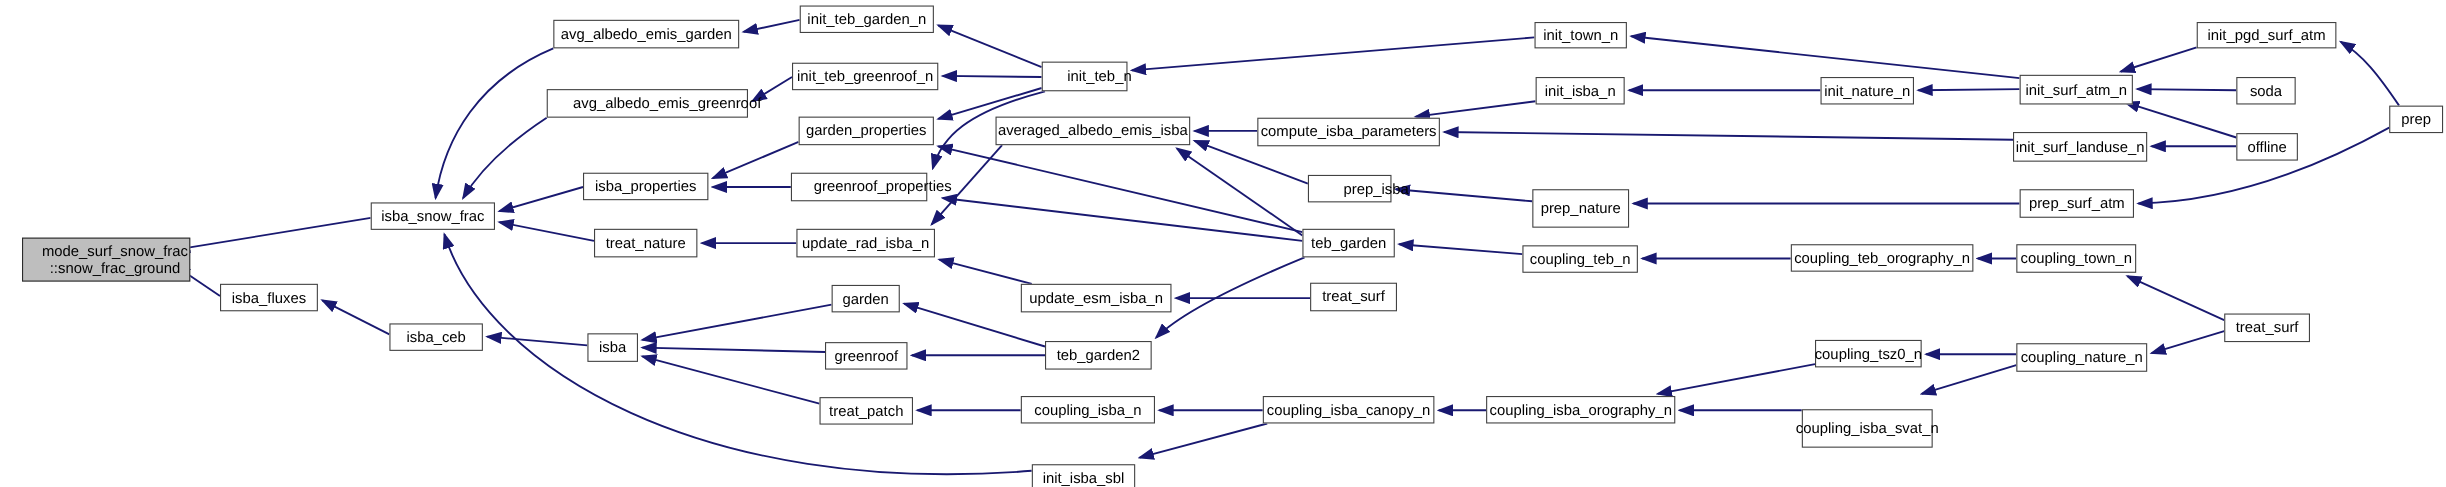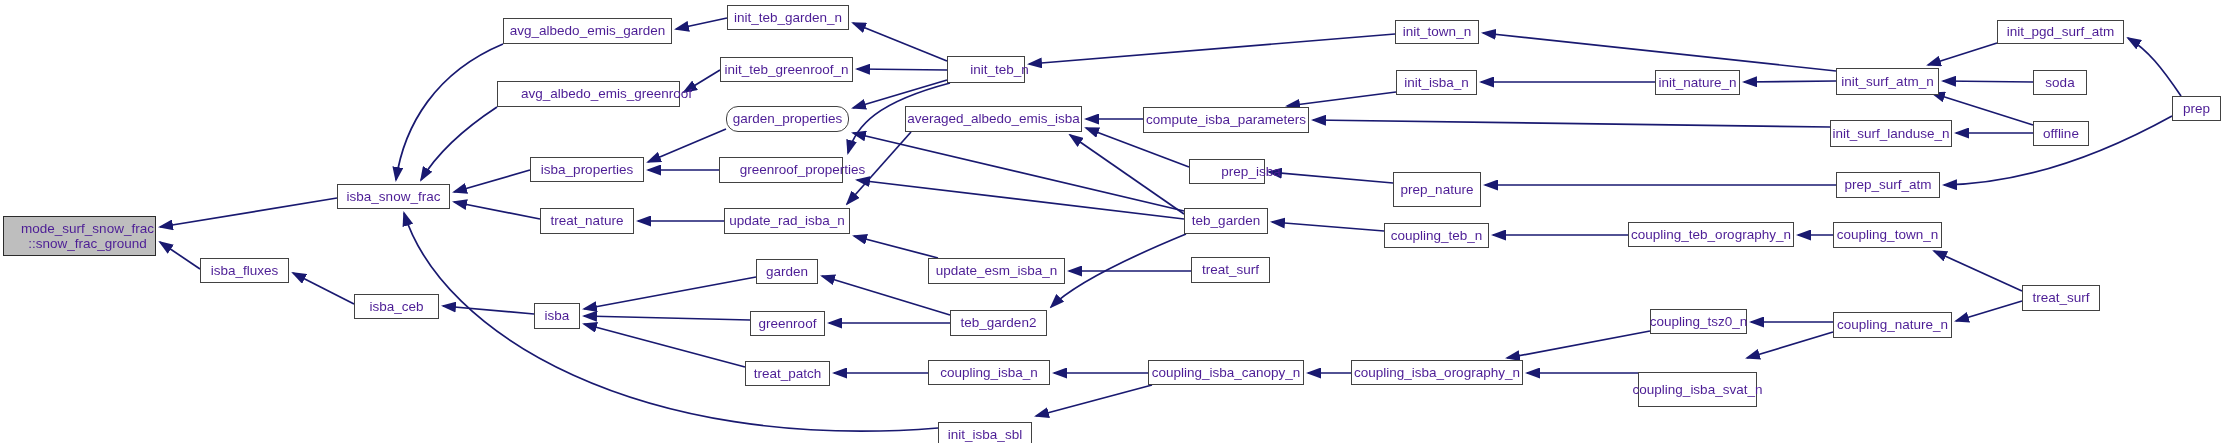--- a/index.html
+++ b/index.html
@@ -1,21 +1,21 @@
 <!DOCTYPE html>
 <html><head>
 <meta charset="utf-8">
 <style>
   html,body{margin:0;padding:0;background:#ffffff;}
   #graph{position:relative;width:2224px;height:443px;background:#ffffff;overflow:hidden;
          font-family:"Liberation Sans","DejaVu Sans",sans-serif;}
   #edge-layer{position:absolute;left:0;top:0;width:2224px;height:443px;}
   .node{position:absolute;box-sizing:border-box;background:#ffffff;border:1.5px solid #424242;
         display:flex;align-items:center;justify-content:center;text-align:center;
-        font-size:13.5px;color:#4c1d95;line-height:1.12;white-space:pre-line;cursor:pointer;}
+        font-size:13.5px;color:#000000;line-height:1.12;white-space:pre-line;cursor:pointer;}
   .node.highlight{background:#bebebe;border-color:#2b2b2b;}
   .edge{fill:none;stroke-width:1.7px;}
 </style>
 </head>
 <body>
 
 <div id="graph">
   <svg id="edge-layer" width="2224" height="443" viewBox="0 0 2224 443">
     <defs>
       <marker id="arrow" markerUnits="userSpaceOnUse" markerWidth="15" markerHeight="11" refX="13" refY="5.5" orient="auto">
@@ -78,33 +78,33 @@
         <path d="M1836,71 L1483,33" class="edge" stroke="#191970" marker-end="url(#arrow)"></path>
         <path d="M1836,81 L1744,82" class="edge" stroke="#191970" marker-end="url(#arrow)"></path>
         <path d="M1655,82 L1481,82" class="edge" stroke="#191970" marker-end="url(#arrow)"></path>
         <path d="M1396,92 L1287,106" class="edge" stroke="#191970" marker-end="url(#arrow)"></path>
         <path d="M1830,127 L1313,120" class="edge" stroke="#191970" marker-end="url(#arrow)"></path>
         <path d="M1395,34 L1029,64" class="edge" stroke="#191970" marker-end="url(#arrow)"></path>
         <path d="M1152,385 L1036,416" class="edge" stroke="#191970" marker-end="url(#arrow)"></path>
       </g>
   </svg>
   <div id="nodes">
-      <div class="node highlight" style="left: 3px; top: 216px; width: 153px; height: 40px; padding-left: 16px;">mode_surf_snow_frac
+      <div class="node highlight" style="left: 20px; top: 216px; width: 153px; height: 40px; padding-left: 16px;">mode_surf_snow_frac
 ::snow_frac_ground</div>
       <div class="node" style="left: 337px; top: 184px; width: 113px; height: 25px;">isba_snow_frac</div>
       <div class="node" style="left: 200px; top: 258px; width: 89px; height: 25px;">isba_fluxes</div>
       <div class="node" style="left: 354px; top: 294px; width: 85px; height: 25px;">isba_ceb</div>
       <div class="node" style="left: 503px; top: 18px; width: 169px; height: 26px;">avg_albedo_emis_garden</div>
       <div class="node" style="left: 497px; top: 81px; width: 183px; height: 26px; padding-left: 36px;">avg_albedo_emis_greenroof</div>
       <div class="node" style="left: 530px; top: 157px; width: 114px; height: 25px;">isba_properties</div>
       <div class="node" style="left: 540px; top: 208px; width: 94px; height: 26px;">treat_nature</div>
       <div class="node" style="left: 534px; top: 303px; width: 46px; height: 26px;">isba</div>
       <div class="node" style="left: 727px; top: 5px; width: 122px; height: 25px;">init_teb_garden_n</div>
       <div class="node" style="left: 720px; top: 57px; width: 133px; height: 25px;">init_teb_greenroof_n</div>
-      <div class="node" style="left: 726px; top: 106px; width: 123px; height: 26px; border-radius: 12px;">garden_properties</div>
+      <div class="node" style="left: 726px; top: 106px; width: 123px; height: 26px;">garden_properties</div>
       <div class="node" style="left: 719px; top: 157px; width: 124px; height: 26px; padding-left: 43px;">greenroof_properties</div>
       <div class="node" style="left: 724px; top: 208px; width: 126px; height: 26px;">update_rad_isba_n</div>
       <div class="node" style="left: 756px; top: 259px; width: 62px; height: 25px;">garden</div>
       <div class="node" style="left: 750px; top: 311px; width: 75px; height: 25px;">greenroof</div>
       <div class="node" style="left: 745px; top: 361px; width: 85px; height: 25px;">treat_patch</div>
       <div class="node" style="left: 947px; top: 56px; width: 78px; height: 27px; padding-left: 27px;">init_teb_n</div>
       <div class="node" style="left: 905px; top: 106px; width: 177px; height: 26px;">averaged_albedo_emis_isba</div>
       <div class="node" style="left: 928px; top: 258px; width: 137px; height: 26px;">update_esm_isba_n</div>
       <div class="node" style="left: 950px; top: 310px; width: 97px; height: 26px;">teb_garden2</div>
       <div class="node" style="left: 928px; top: 360px; width: 122px; height: 25px;">coupling_isba_n</div>

